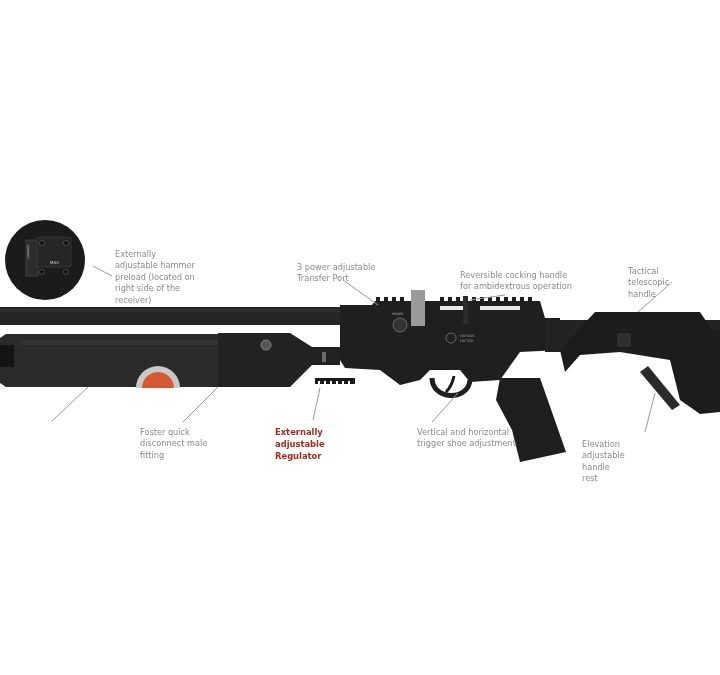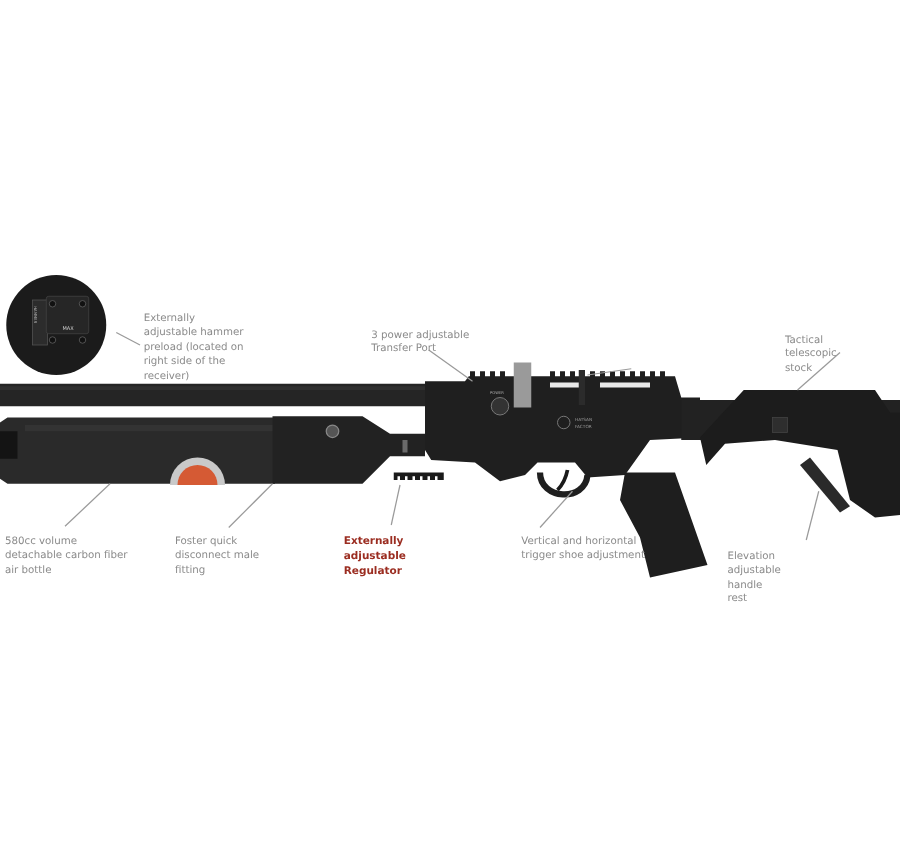--- a/index.html
+++ b/index.html
@@ -116,25 +116,24 @@
     </g>
   </svg>
 
   <div class="label" style="left:115px; top:249px;">Externally
 adjustable hammer
 preload (located on
 right side of the
 receiver)</div>
   <div class="label" style="left:297px; top:262px;">3 power adjustable
 Transfer Port</div>
+  <div class="label" style="left:460px; top:270px;">Reversible cocking handle
+for ambidextrous operation</div>
   <div class="label" style="left:628px; top:266px;">Tactical telescopic
-stock</div>
-  <div class="label" style="left:4px; top:427px;">580cc volume
-detachable carbon fiber
-air bottle</div>
+handle</div>
   <div class="label" style="left:140px; top:427px;">Foster quick
 disconnect male
 fitting</div>
   <div class="label accent" style="left:275px; top:426px;">Externally
 adjustable
 Regulator</div>
   <div class="label" style="left:397px; top:427px;margin-left:20px;">Vertical and horizontal
 trigger shoe adjustment</div>
   <div class="label" style="left:582px; top:439px;">Elevation adjustable handle rest</div>
 </div>

